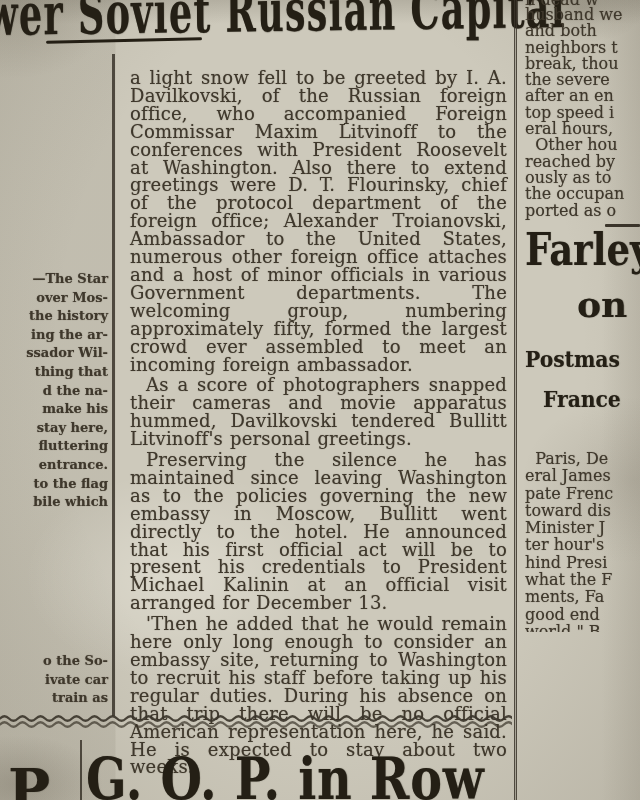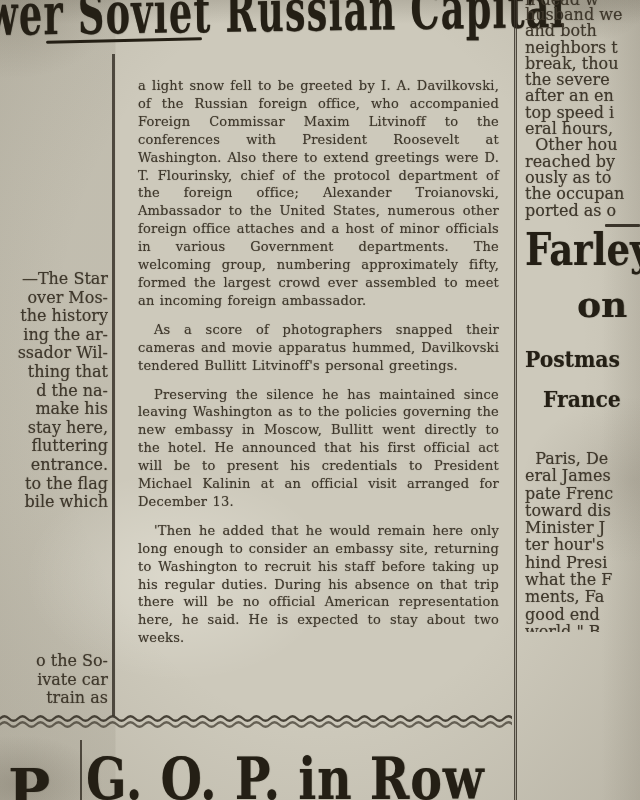--- a/index.html
+++ b/index.html
@@ -47,36 +47,36 @@
     color:var(--headline-ink);font-weight:bold;
   }
   .left-headline .lh-line:nth-child(1){margin-left:5px;}
   .left-headline .lh-line:nth-child(2){margin-left:5px;}
   .left-headline .lh-line:nth-child(3){margin-left:44px;}
   .left-headline .lh-line:nth-child(4){margin-left:14px;}
 
   .lc-body{ position:absolute;left:0;width:108px; }
   .lc-g1{top:270px;} .lc-g2{top:522px;} .lc-g3{top:652px;}
   .lc-body .lc-line{
-    font-size:16px;line-height:18.6px;text-align:right;white-space:pre;
+    font-size:13px;line-height:18.6px;text-align:right;white-space:pre;font-weight:bold;
   }
 
   
   .rule-v{ position:absolute;background:var(--rule);opacity:.85; }
   .rule-left{ left:112px;top:54px;width:2.6px;height:662px; }
   .rule-right{ left:514px;top:0;width:2.8px;height:800px;
     background:linear-gradient(90deg,var(--rule) 38%,rgba(58,52,42,.25) 39% 61%,var(--rule) 62%);
   }
   .rule-bottom-left{ left:80px;top:740px;width:2.4px;height:60px; }
 
   
   .main-col{ position:absolute;left:127px;top:66px;width:383px; }
   .main-para{
-    font-size:13px;line-height:17.9px;text-align:justify;text-align-last:left;
-    letter-spacing:.2px;word-spacing:1px;margin:11px;
+    font-size:18px;line-height:17.9px;text-align:justify;text-align-last:left;
+    letter-spacing:.2px;word-spacing:1px;margin:3px;
   }
   .main-para + .main-para{ text-indent:16px; }
 
   
   .right-col{ position:absolute;left:525px;top:0;width:115px;height:632px;overflow:hidden; }
   .rc-abs{ position:absolute;left:0; }
   .rc-line{ font-size:16px;line-height:16.3px;white-space:pre; }
   .rc-top-frag{ top:-10px;font-size:16px;white-space:pre; }
   .rc-story1{ top:7px;width:130px; }
   .rc-paris{ top:450px;width:130px; }

